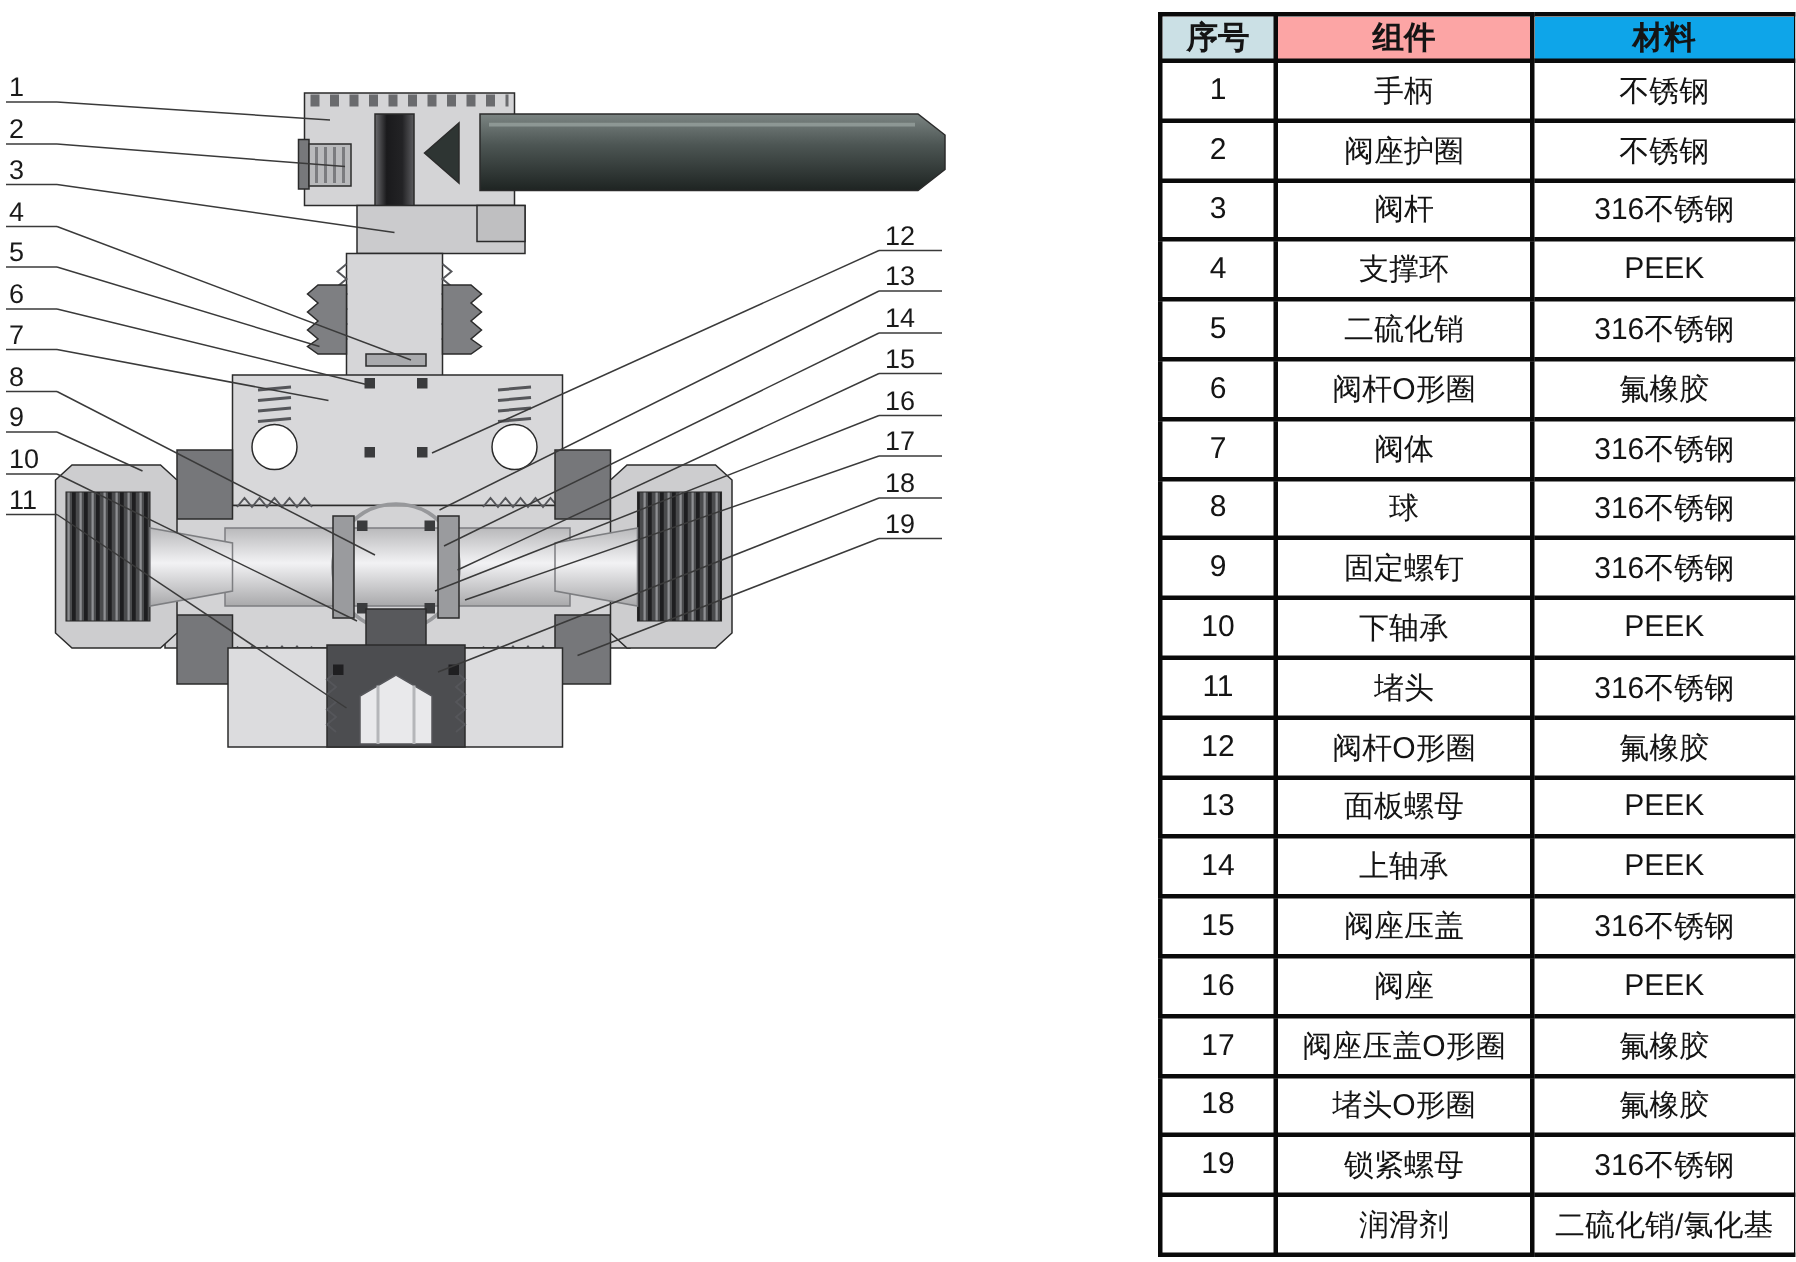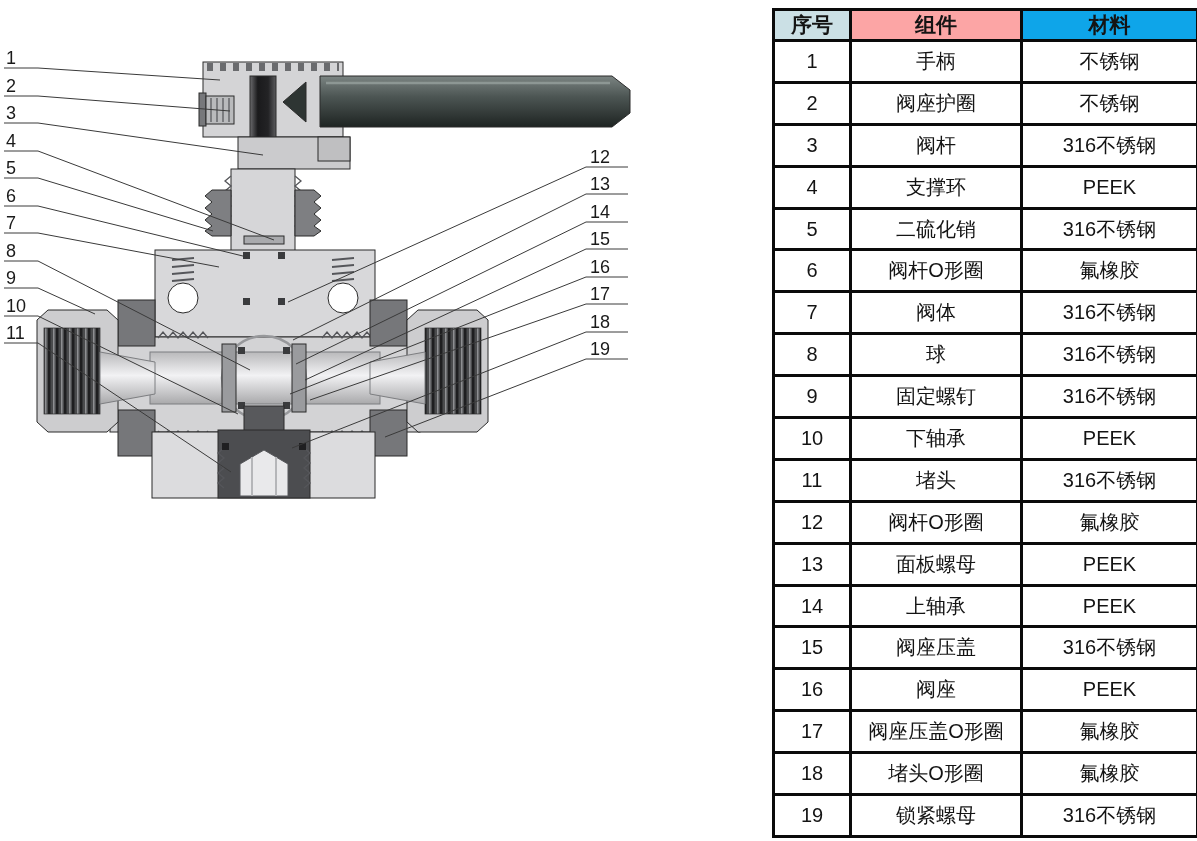--- a/index.html
+++ b/index.html
@@ -347,16 +347,21 @@
         <tr>
           <td>18</td>
           <td class="it">堵头O形圈</td>
           <td>氟橡胶</td>
         </tr>
         <tr>
           <td>19</td>
           <td class="it">锁紧螺母</td>
           <td>316不锈钢</td>
         </tr>
+        <tr>
+          <td></td>
+          <td>润滑剂</td>
+          <td>二硫化销/氯化基</td>
+        </tr>
       </tbody>
   </table>
 
 </div>
 
 </body></html>

